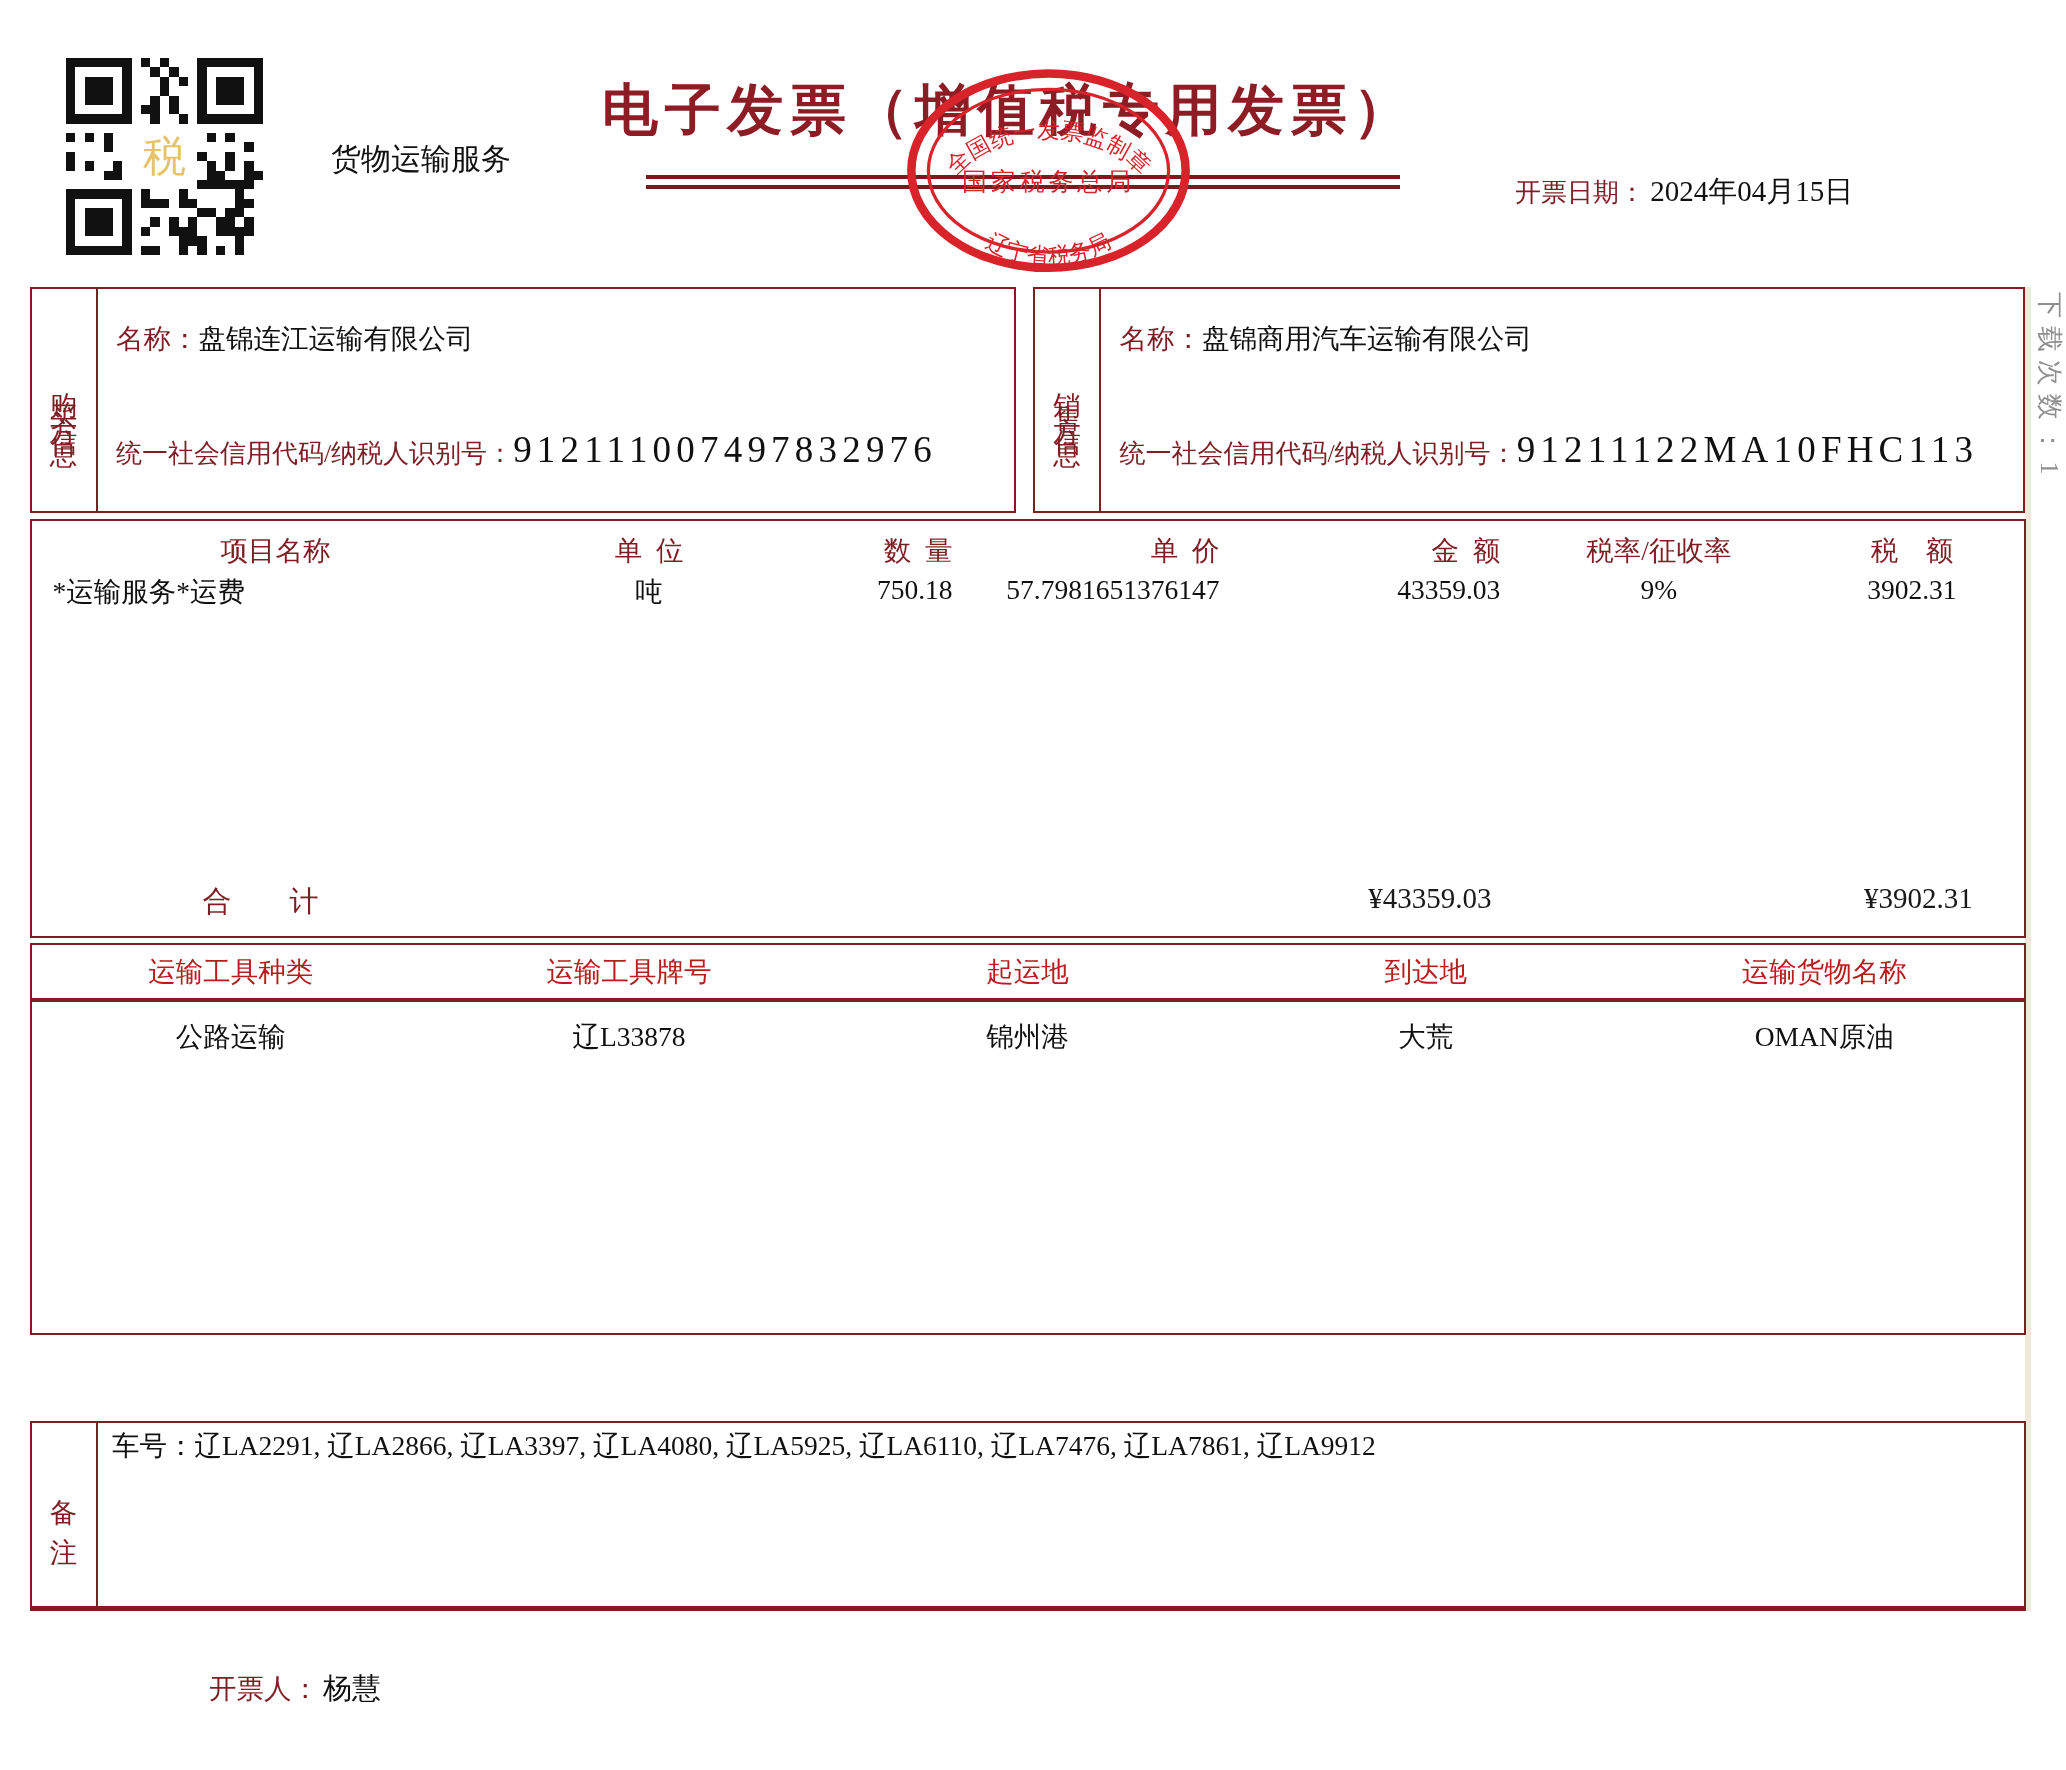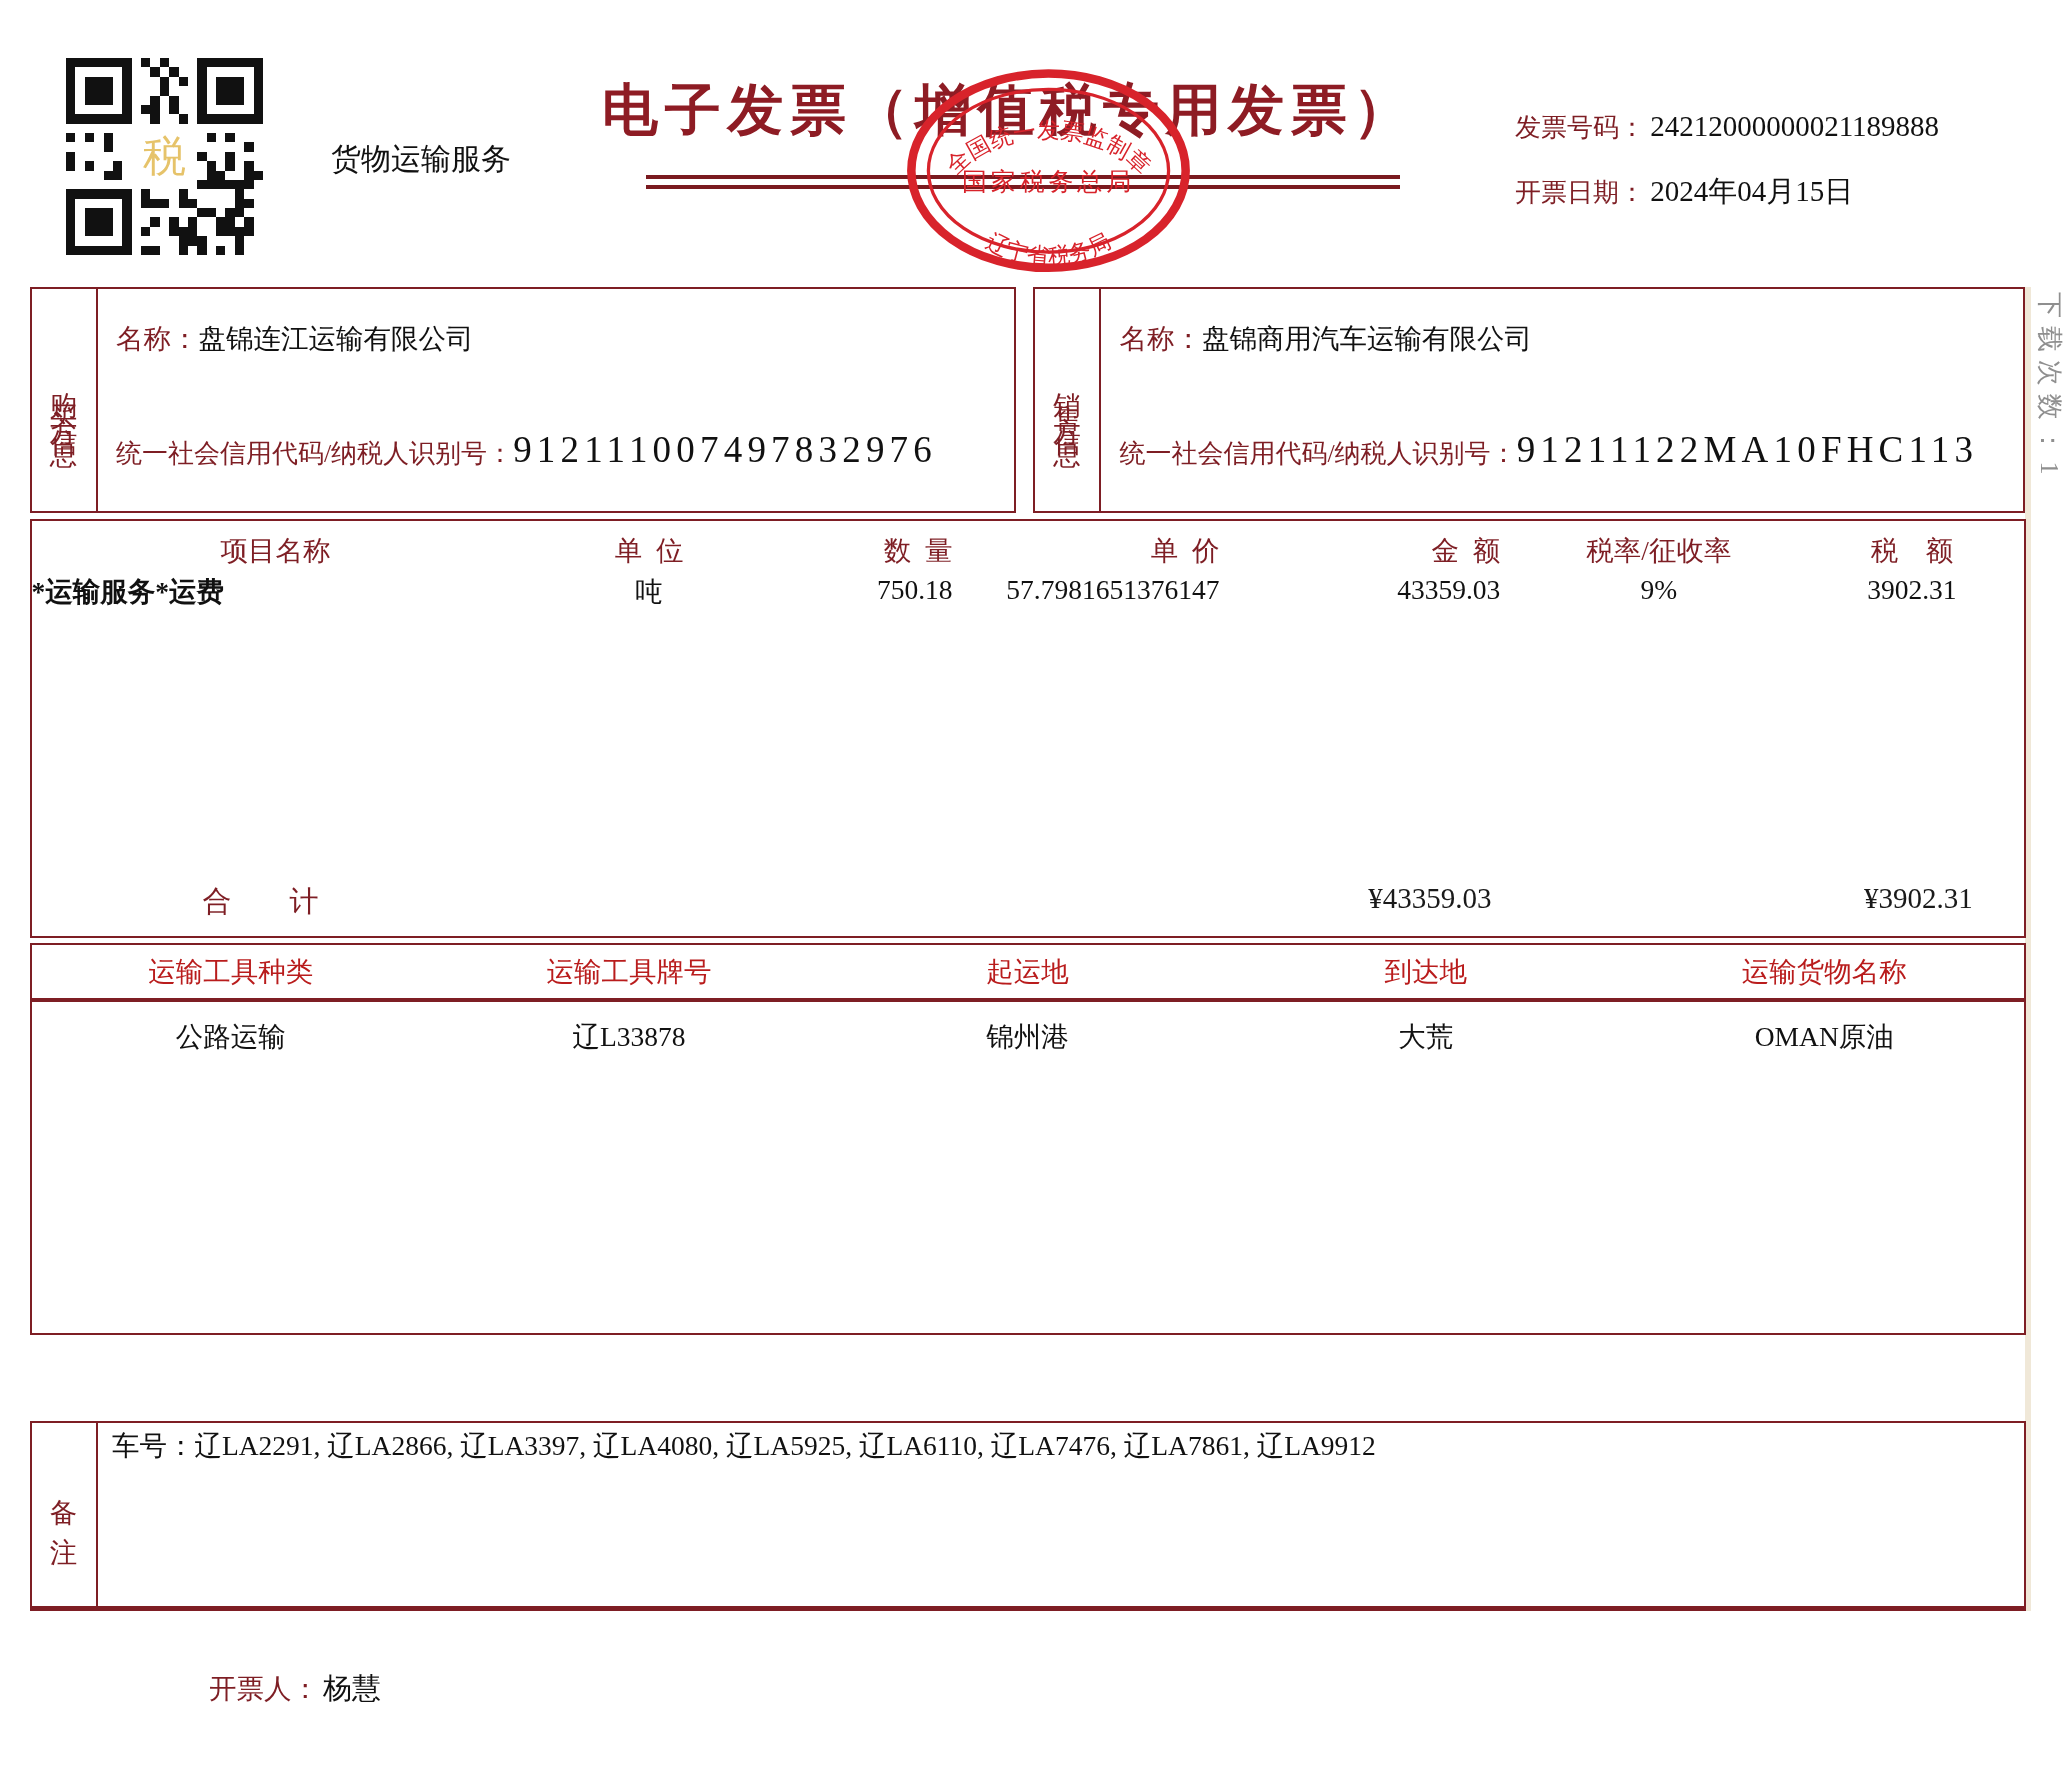--- a/index.html
+++ b/index.html
@@ -22,21 +22,21 @@
   .idata{margin-top:5.2px;font-size:27.5px;color:#111;}
   .itotal{position:absolute;bottom:14.4px;left:0;font-size:29px;gap:20px;}
   .c0{width:24.5%;box-sizing:border-box;}
   .c1{width:13%;box-sizing:border-box;text-align:center;}
   .c2{width:9.2%;box-sizing:border-box;text-align:right;padding-right:9.2px;}
   .c3{width:13.4%;box-sizing:border-box;text-align:right;padding-right:9.2px;}
   .c4{width:14.1%;box-sizing:border-box;text-align:right;padding-right:9.2px;}
   .c5{width:15%;box-sizing:border-box;text-align:center;}
   .c6{width:10.8%;box-sizing:border-box;text-align:center;padding-right:8px;font-family:Liberation Serif, serif;}
   .hc0{text-align:center;}
-  .dc0{text-align:left;font-weight:bold;}
+  .dc0{text-align:left;padding-left:21px;}
   .pre{white-space:pre;}
   
   .ttable{position:absolute;left:29.5px;top:943px;width:1996px;height:392px;border:2.6px solid #7e1e24;box-sizing:border-box;background:#fff;}
   .tcol{width:20%;text-align:center;box-sizing:border-box;}
   .thead{margin-top:9.2px;font-size:27.5px;color:#b91c1c;}
   .tline{height:3.9px;background:#7e1e24;margin-top:7.9px;}
   .tdata{margin-top:17px;font-size:27.5px;color:#111;}
   
   .pbox{position:absolute;left:29.5px;top:1340px;width:1996px;height:77px;border:2.6px solid #7e1e24;box-sizing:border-box;background:#fff;display:flex;}
   .plabel{flex:0 0 529px;border-right:2.6px solid #7e1e24;box-sizing:border-box;display:flex;align-items:center;justify-content:center;
@@ -185,24 +185,20 @@
     <ellipse cx="220" cy="158" rx="183" ry="124" fill="none" stroke="#d8232b" stroke-width="5"></ellipse>
     <text font-size="35" fill="#d8232b" font-family="Liberation Serif, DejaVu Serif, serif">
       <textPath href="#arcTop" startOffset="50%" text-anchor="middle">全国统一发票监制章</textPath>
     </text>
     <text x="220" y="188" font-size="38" fill="#d8232b" text-anchor="middle" letter-spacing="6" font-family="Liberation Serif, DejaVu Serif, serif">国家税务总局</text>
     <text font-size="34" fill="#d8232b" font-family="Liberation Serif, DejaVu Serif, serif">
       <textPath href="#arcBot" startOffset="50%" text-anchor="middle">辽宁省税务局</textPath>
     </text>
   </svg>
 
-  <div class="meta" style="top:110px">
-    <span class="lbl maroon">发票号码：</span>
-    <span class="val">24212000000021189888</span>
-  </div>
   <div class="meta" style="top:172px">
     <span class="lbl maroon">开票日期：</span>
     <span class="val">2024年04月15日</span>
   </div>
 
   <div class="dl-count">下载次数：1</div>
   <div class="edge-strip"></div>
 
   <div class="box" style="left:29.5px;top:287px;width:986px;height:226px;">
     <div class="vcell">

